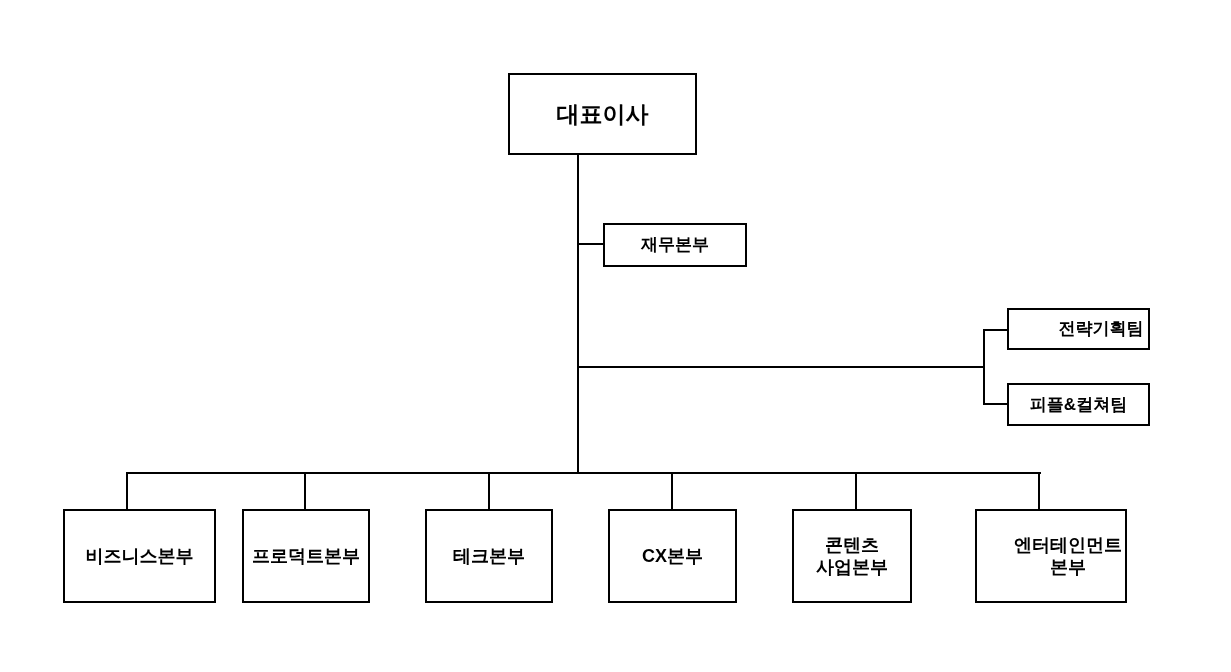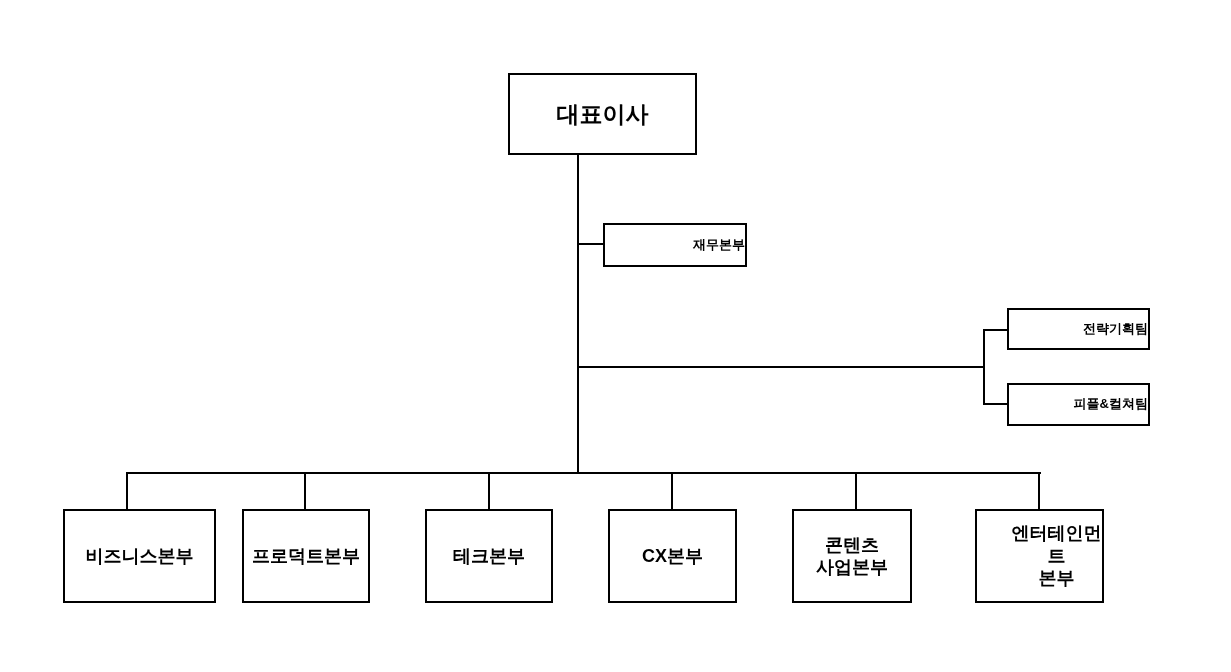--- a/index.html
+++ b/index.html
@@ -28,36 +28,35 @@
     font-weight: bold;
     white-space: pre-line;
     line-height: 1.25;
   }
   .node-ceo {
     left: 485px; top: 73px; width: 189px; height: 82px;
     font-size: 23px;
     margin-left: 23px;
   }
   .node-small {
-    font-size: 13px;
-    justify-content: flex-end;
+    font-size: 17px;
   }
   .node-finance   { left: 603px;  top: 223px; width: 144px; height: 44px; }
   .node-strategy  { left: 1007px; top: 308px; width: 143px; height: 42px; padding-left: 45px; }
   .node-people    { left: 1007px; top: 383px; width: 143px; height: 43px; }
   .node-division {
     top: 509px; height: 94px;
     font-size: 18px;
   }
   .node-biz     { left: 63px;  width: 153px; }
   .node-product { left: 242px; width: 128px; justify-content: center; }
   .node-tech    { left: 425px; width: 128px; text-align: right; }
   .node-cx      { left: 608px; width: 129px; }
   .node-content { left: 792px; width: 120px; }
-  .node-ent     { left: 975px; width: 129px; padding-left: 34px; }
+  .node-ent     { left: 975px; width: 152px; padding-left: 34px; }
   .line {
     position: absolute;
     background: #000000;
   }
   
   .l-trunk        { left: 577px; top: 155px; width: 2px;  height: 318px; }
   
   .l-finance-stub { left: 577px; top: 243px; width: 27px; height: 2px; }
   
   .l-right-branch { left: 577px; top: 366px; width: 408px; height: 2px; }

